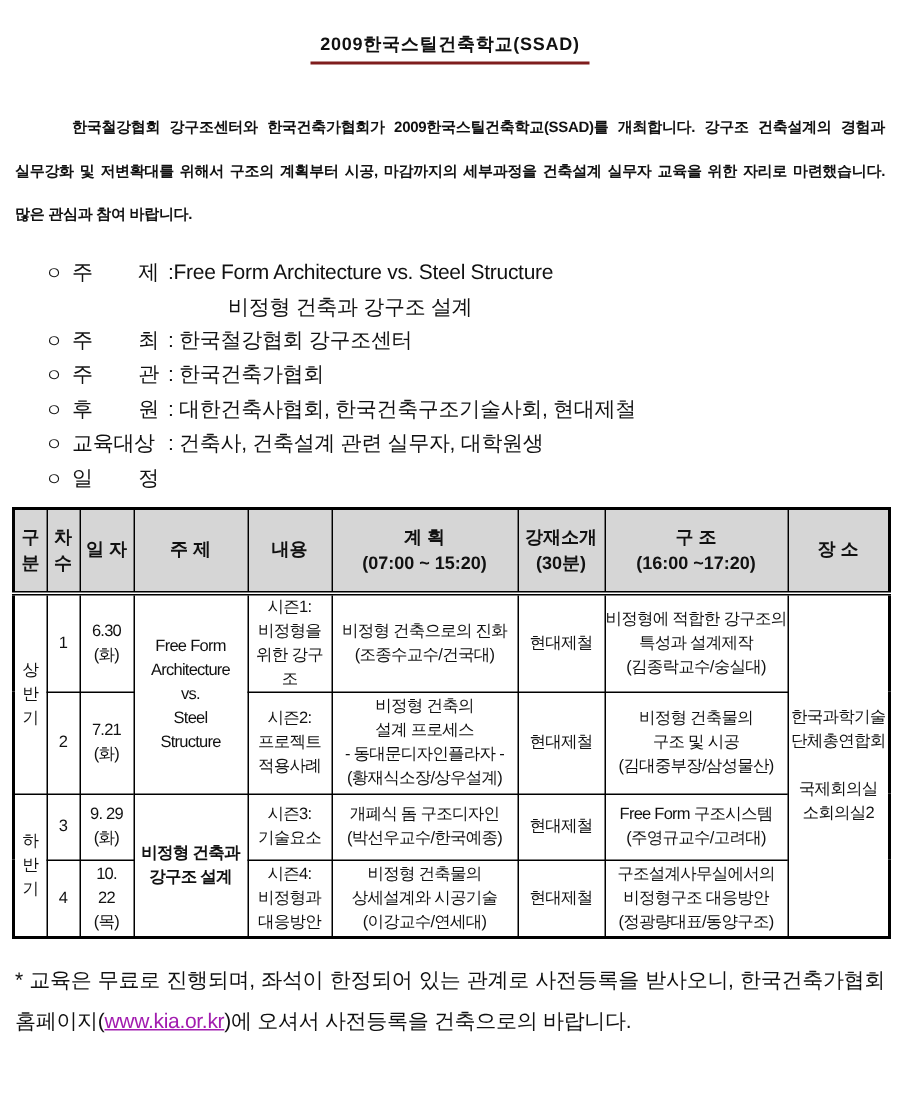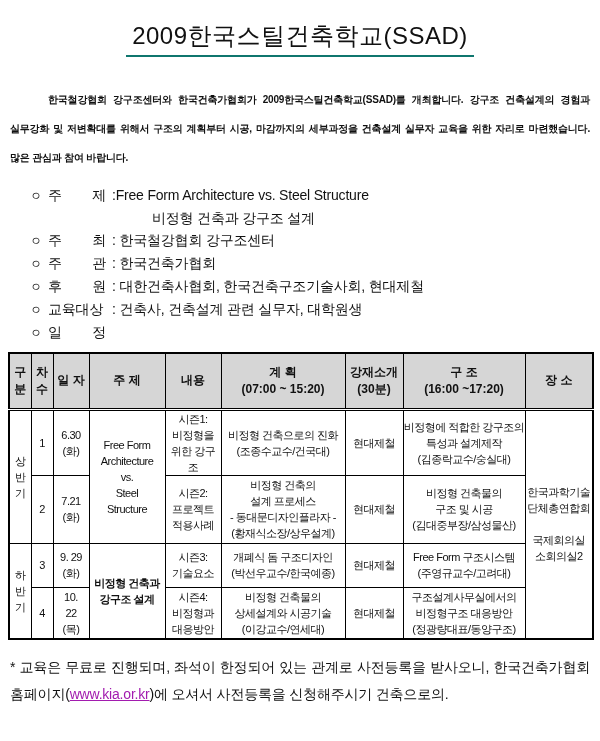--- a/index.html
+++ b/index.html
@@ -8,22 +8,22 @@
     width: 600px; height: 741px; overflow: hidden;
     color: #111111;
     font-family: "Liberation Sans", "DejaVu Sans", sans-serif;
   }
   .page { padding: 20px 8px 0 8px; }
 
   
   .title-wrap { text-align: center; }
   .doc-title {
     display: inline-block;
-    font-size: 24px; font-weight: normal; letter-spacing: 0.5px;
-    border-bottom: 2px solid #0f766e; padding: 0 6px 3px 6px;
+    font-size: 12px; font-weight: bold; letter-spacing: 0.5px;
+    border-bottom: 2px solid #7f1d1d; padding: 0 6px 3px 6px;
   }
 
   
   .intro {
     margin: 28px 2px 0 2px;
     font-size: 10px; line-height: 29px;
     text-align: justify; text-indent: 38px;
     word-break: keep-all; letter-spacing: -0.2px; font-weight: bold;
   }
 
@@ -210,15 +210,15 @@
 상세설계와 시공기술
 (이강교수/연세대)</td>
         <td>현대제철</td>
         <td>구조설계사무실에서의
 비정형구조 대응방안
 (정광량대표/동양구조)</td>
       </tr>
     </tbody>
   </table>
 
-  <p class="note"><span>* 교육은 무료로 진행되며, 좌석이 한정되어 있는 관계로 사전등록을 받사오니, 한국건축가협회 홈페이지(</span><span class="link">www.kia.or.kr</span><span>)에 오셔서 사전등록을 신청해주시기 건축으로의.</span></p>
+  <p class="note"><span>* 교육은 무료로 진행되며, 좌석이 한정되어 있는 관계로 사전등록을 받사오니, 한국건축가협회 홈페이지(</span><span class="link">www.kia.or.kr</span><span>)에 오셔서 사전등록을 건축으로의 바랍니다.</span></p>
 
 </div>
 
 </body></html>

